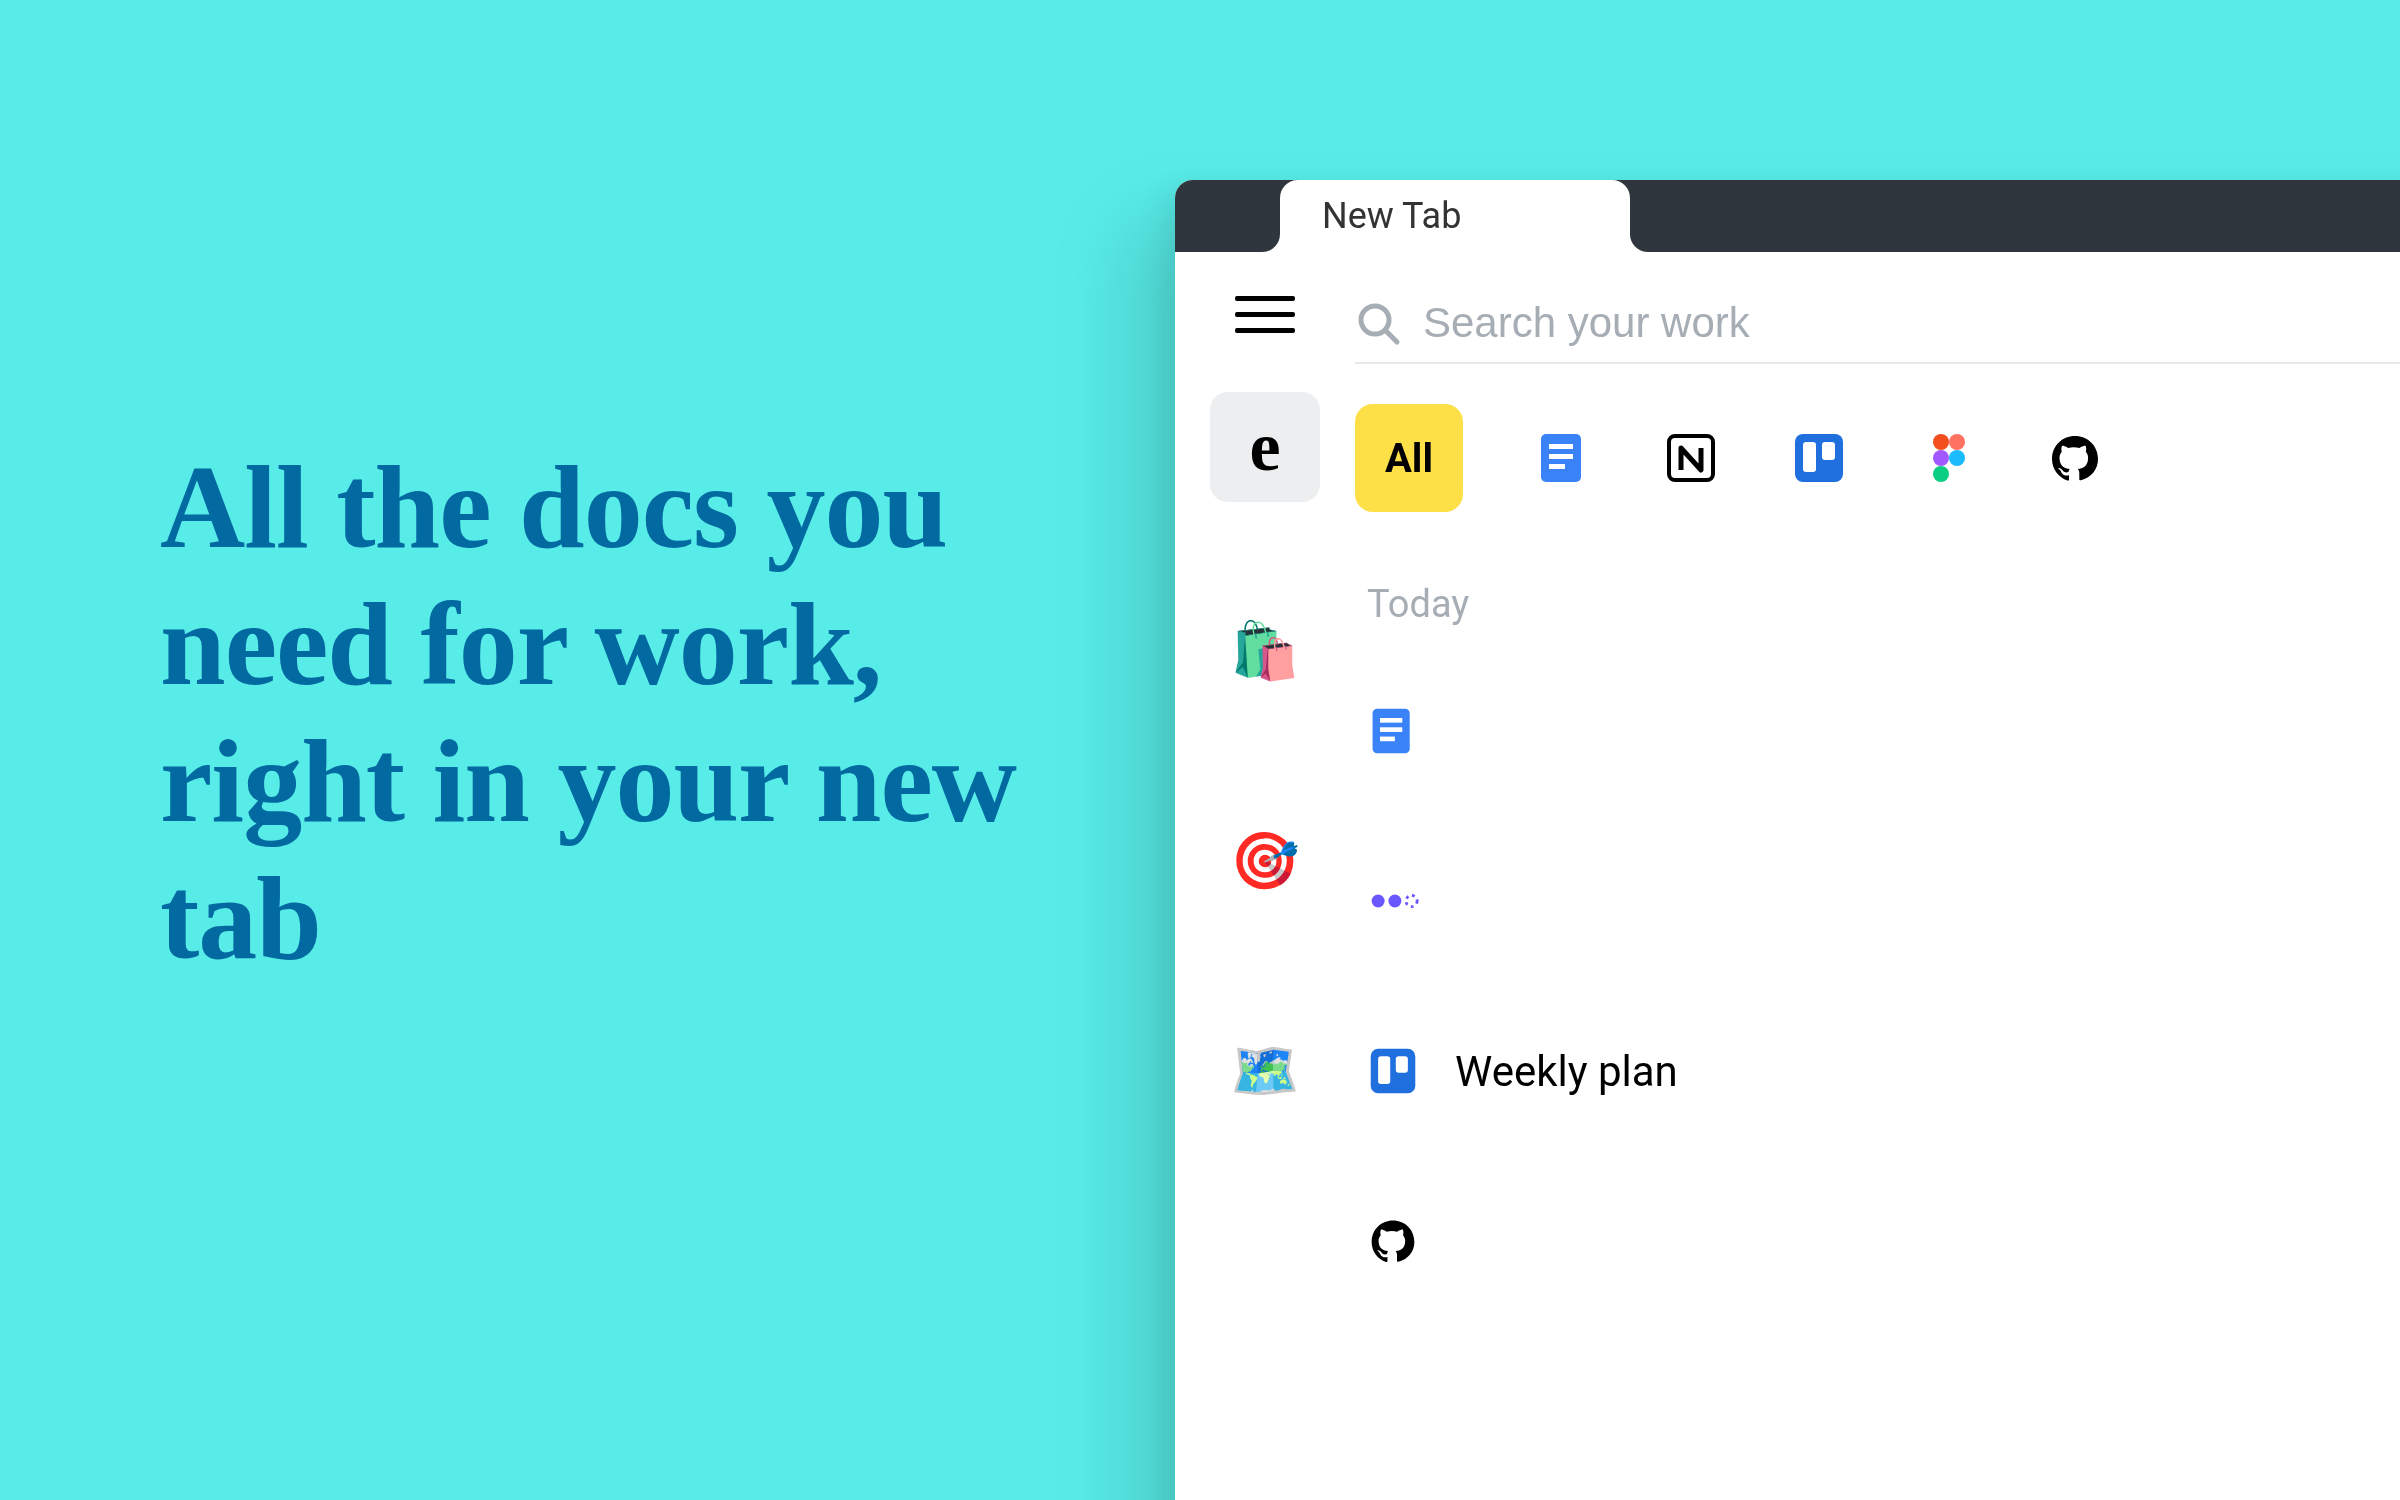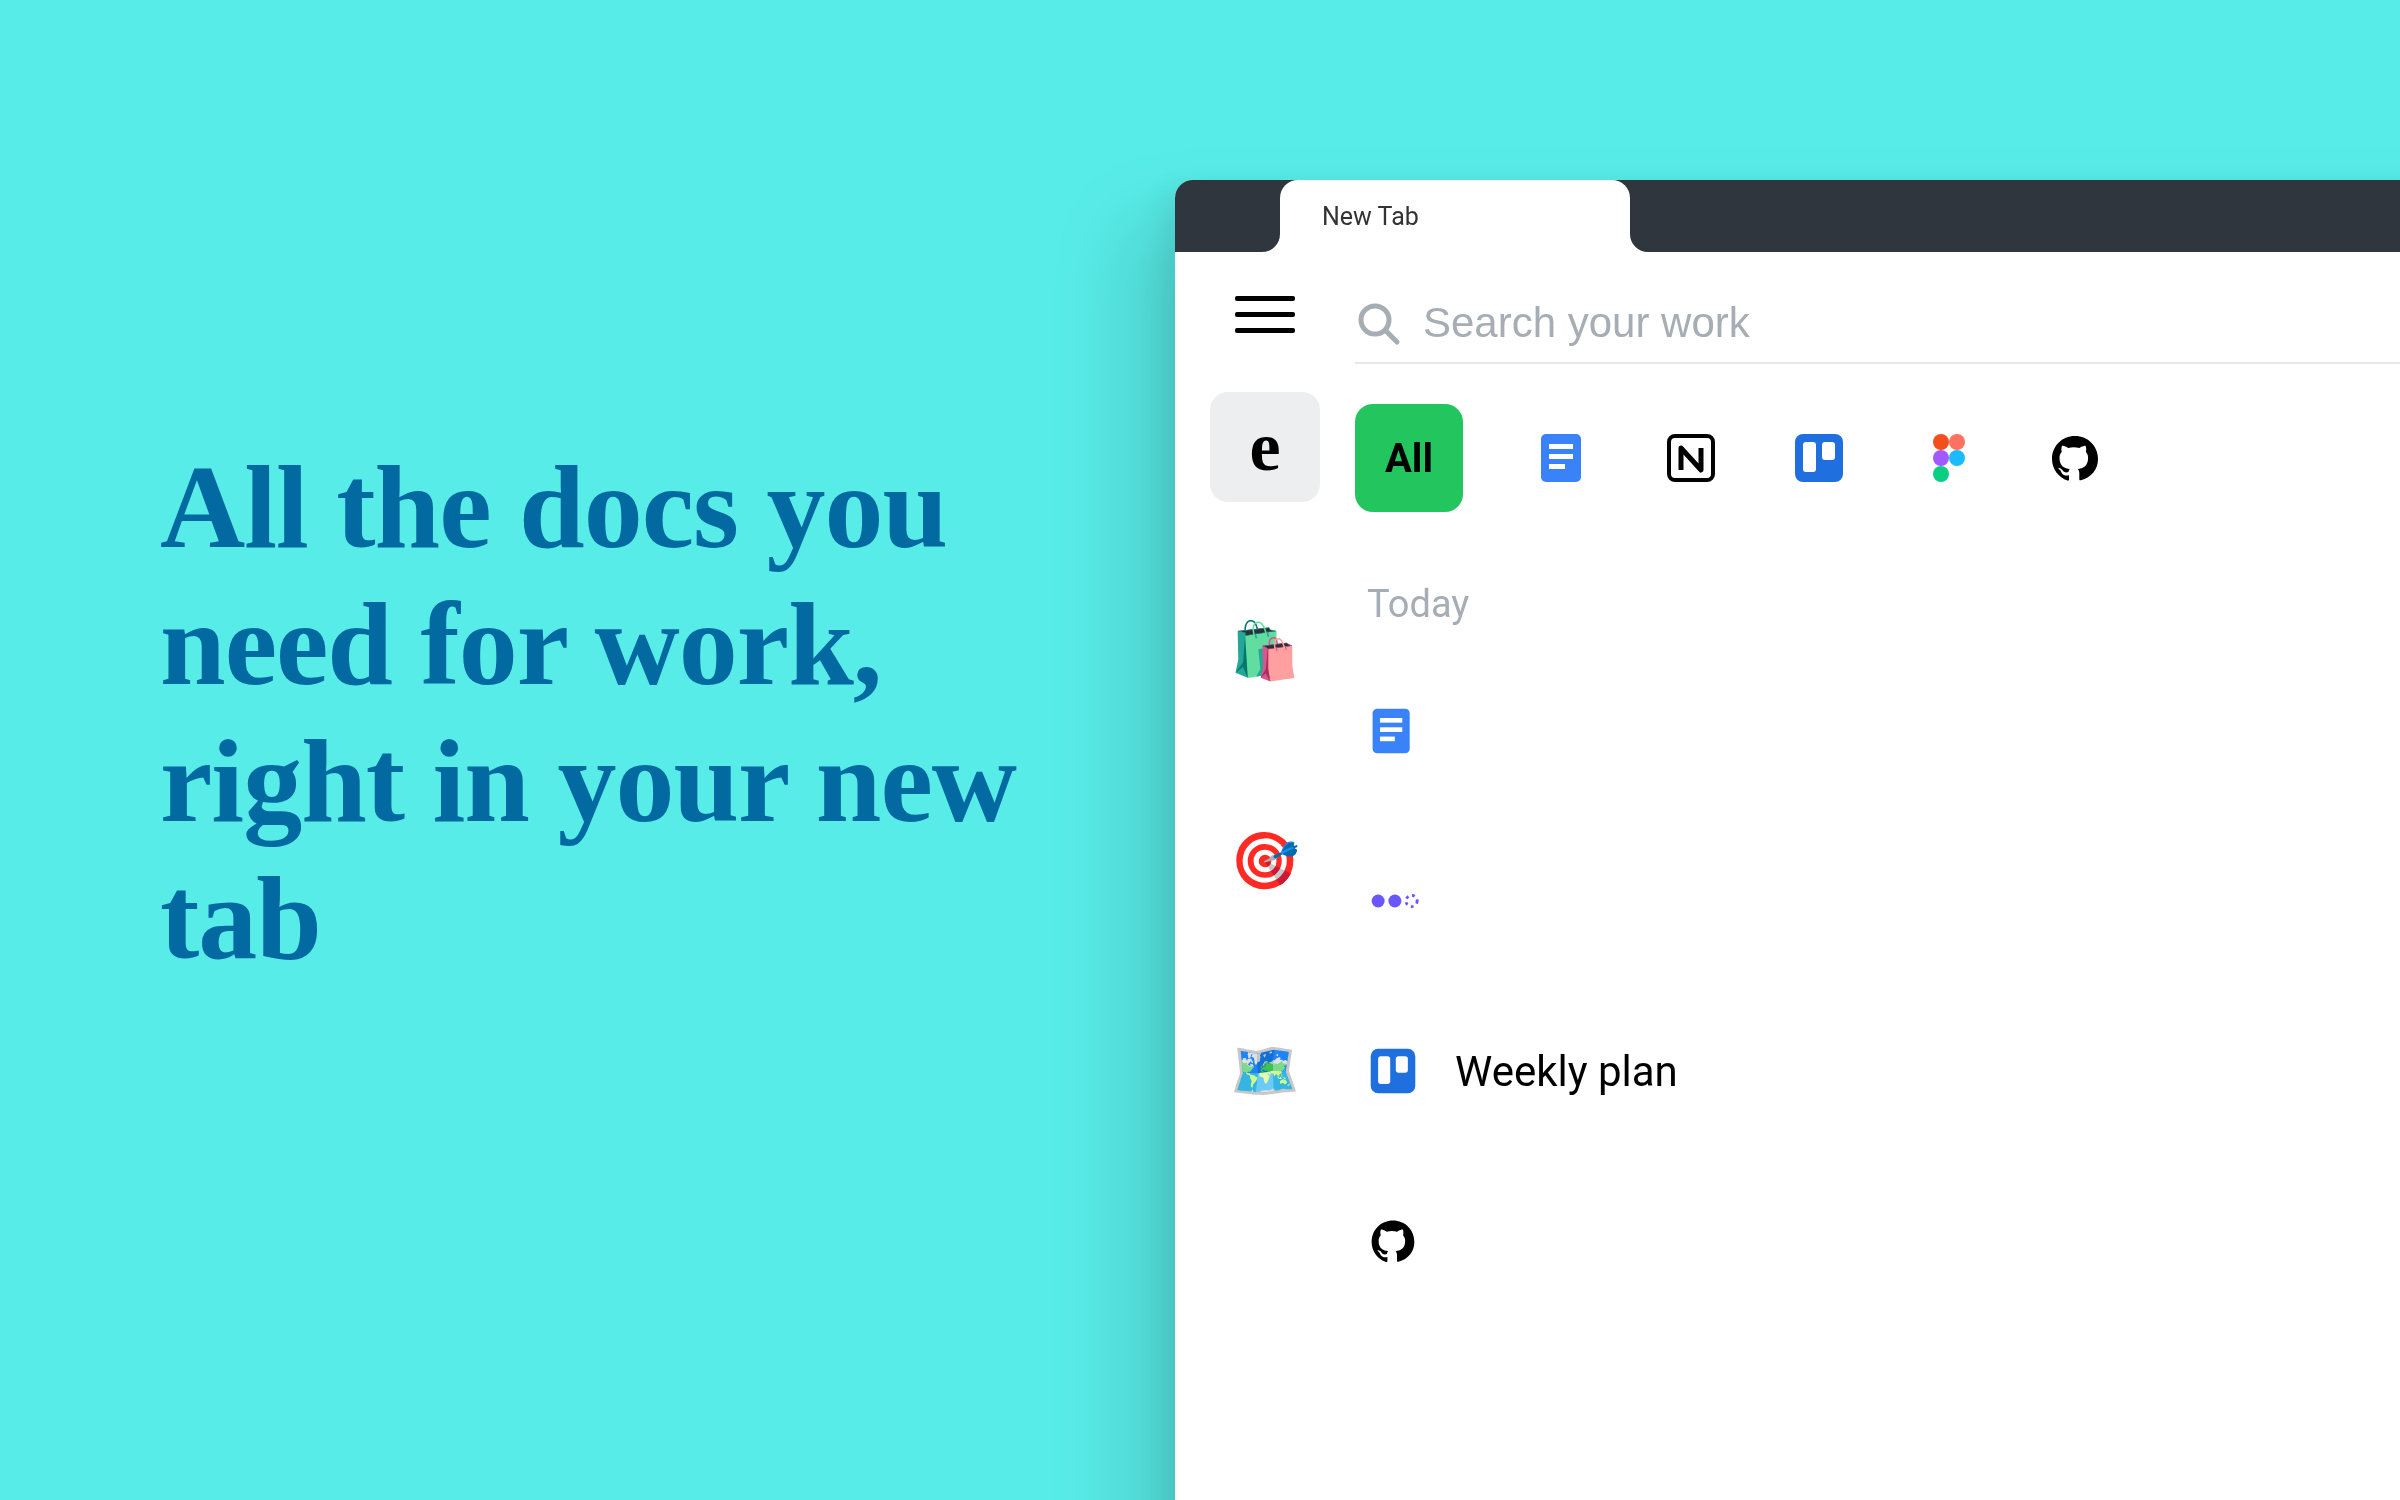--- a/index.html
+++ b/index.html
@@ -48,21 +48,21 @@
       position:absolute;
       left:105px;
       top:0;
       width:350px;
       height:72px;
       background:#fff;
       border-radius:18px 18px 0 0;
       display:flex;
       align-items:center;
       padding-left:42px;
-      font-size:25px;
+      font-size:36px;
       color:#333;
     }
     .tab::before, .tab::after {
       content:"";
       position:absolute;
       bottom:0;
       width:36px;
       height:36px;
       background:#2f363d;
     }
@@ -116,21 +116,21 @@
       display:flex;
       align-items:center;
       gap:72px;
       margin-bottom:70px;
     }
     .chip {
       width:108px; height:108px; border-radius:18px;
       display:flex; align-items:center; justify-content:center;
       font-size:40px; font-weight:700; color:#000; cursor:pointer;
     }
-    .chip.gray { background:#22c55e; }
+    .chip.gray { background:#fde047; }
     .icon-slot { width:56px; height:56px; display:flex; align-items:center; justify-content:center; }
 
     .section-head {
       font-size:38px;
       color:#a6adb4;
       margin-bottom:50px;
       padding-left:12px;
     }
     .doc-row {
       display:flex;

